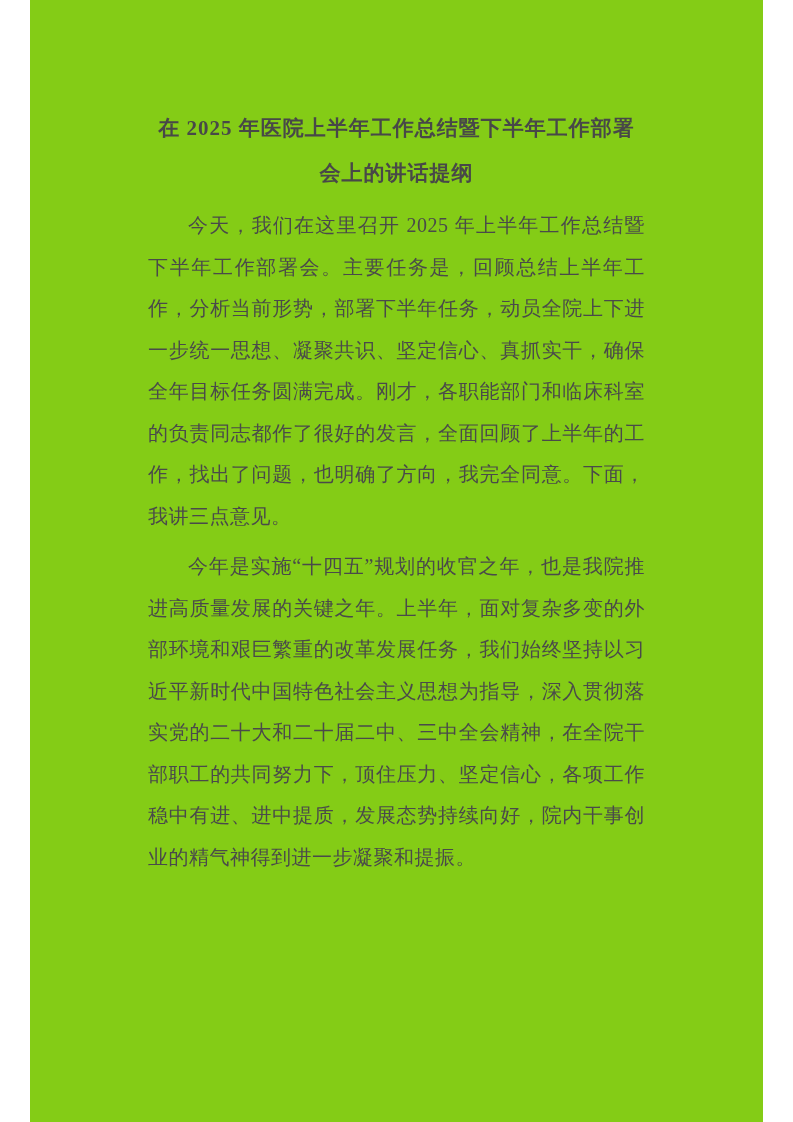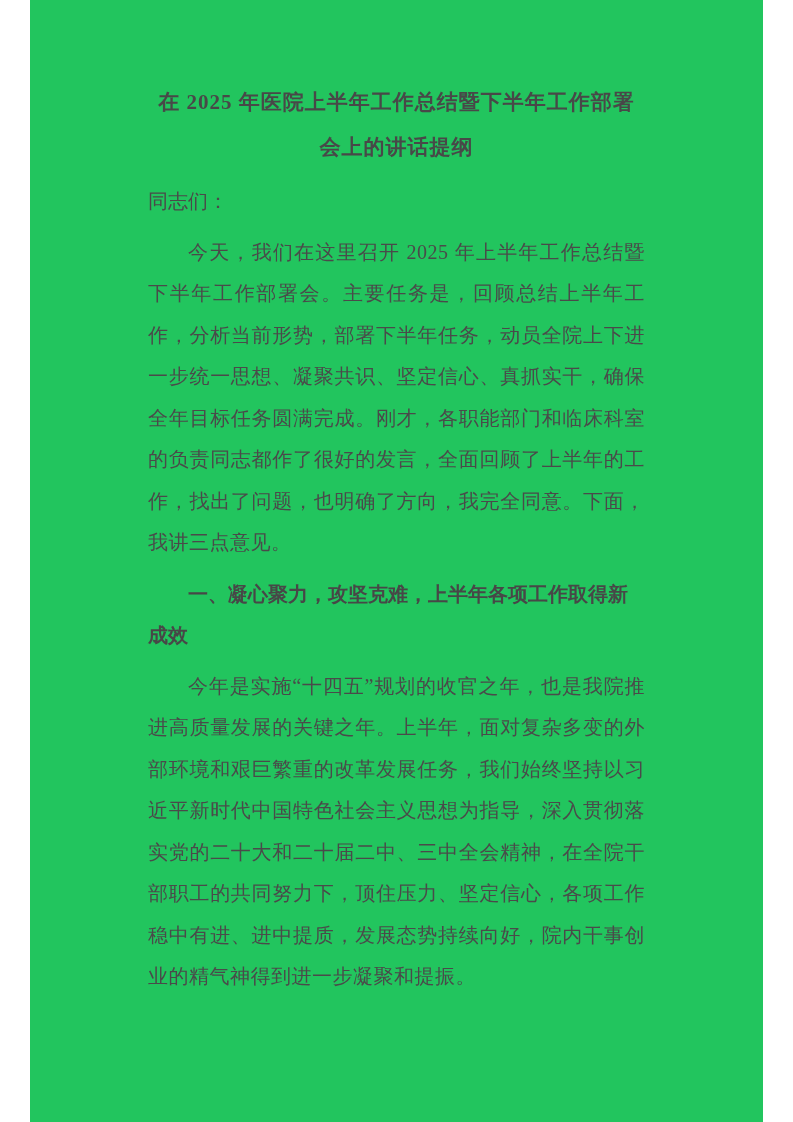--- a/index.html
+++ b/index.html
@@ -5,23 +5,23 @@
   html, body {
     margin: 0;
     padding: 0;
     background: #ffffff;
   }
   .page {
     position: relative;
     width: 733px;
     height: 1122px;
     margin: 0 auto;
-    background: #22c55e;
+    background: #84cc16;
     box-sizing: border-box;
-    padding: 80px 118px 0 118px;
+    padding: 106px 118px 0 118px;
     font-family: "Liberation Serif", "DejaVu Serif", serif;
     color: #4a4a4a;
     overflow: hidden;
   }
   .doc-title {
     margin: 0;
     font-size: 21px;
     font-weight: 700;
     line-height: 45px;
     text-align: center;
@@ -50,20 +50,18 @@
     text-indent: 2em;
     color: #474747;
   }
 </style>
 </head>
 <body>
 
 <div class="page">
   <h1 class="doc-title">在 2025 年医院上半年工作总结暨下半年工作部署会上的讲话提纲</h1>
 
-  <p class="salutation">同志们：</p>
 
   <p class="body-para">今天，我们在这里召开 2025 年上半年工作总结暨下半年工作部署会。主要任务是，回顾总结上半年工作，分析当前形势，部署下半年任务，动员全院上下进一步统一思想、凝聚共识、坚定信心、真抓实干，确保全年目标任务圆满完成。刚才，各职能部门和临床科室的负责同志都作了很好的发言，全面回顾了上半年的工作，找出了问题，也明确了方向，我完全同意。下面，我讲三点意见。</p>
 
-  <h2 class="section-heading">一、凝心聚力，攻坚克难，上半年各项工作取得新成效</h2>
 
   <p class="body-para">今年是实施“十四五”规划的收官之年，也是我院推进高质量发展的关键之年。上半年，面对复杂多变的外部环境和艰巨繁重的改革发展任务，我们始终坚持以习近平新时代中国特色社会主义思想为指导，深入贯彻落实党的二十大和二十届二中、三中全会精神，在全院干部职工的共同努力下，顶住压力、坚定信心，各项工作稳中有进、进中提质，发展态势持续向好，院内干事创业的精气神得到进一步凝聚和提振。</p>
 </div>
 
 </body></html>

